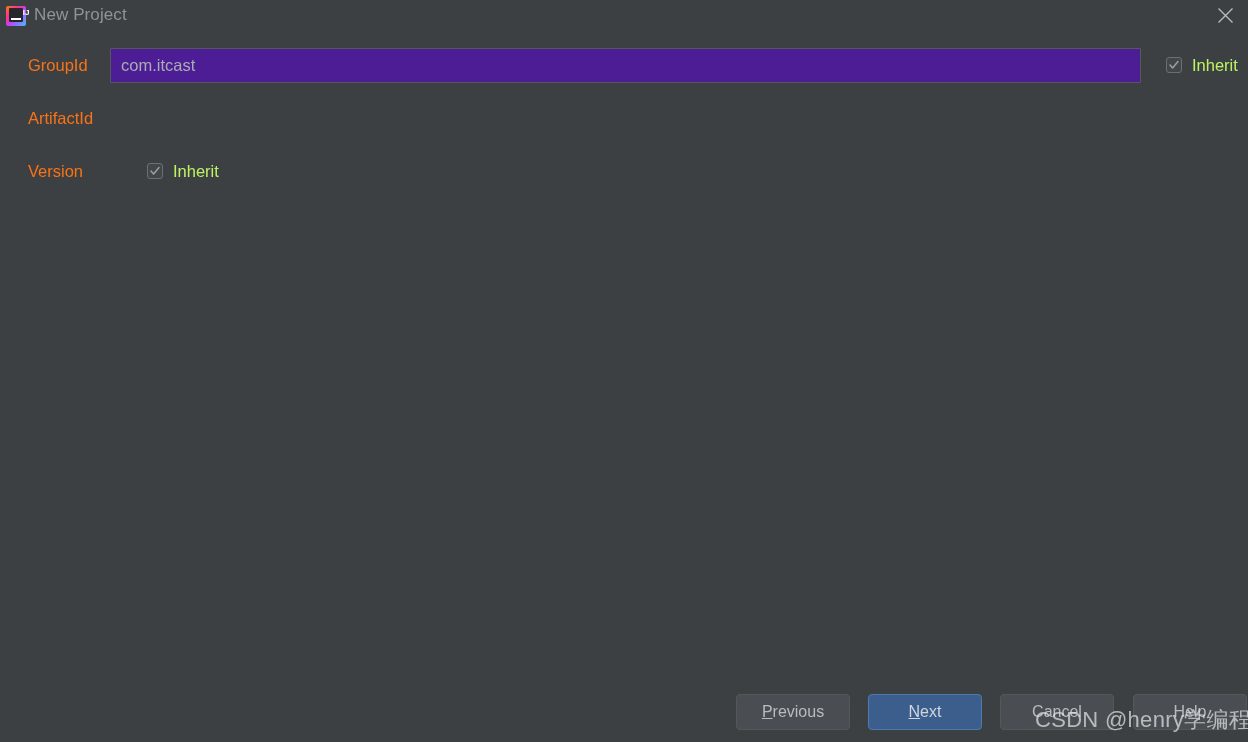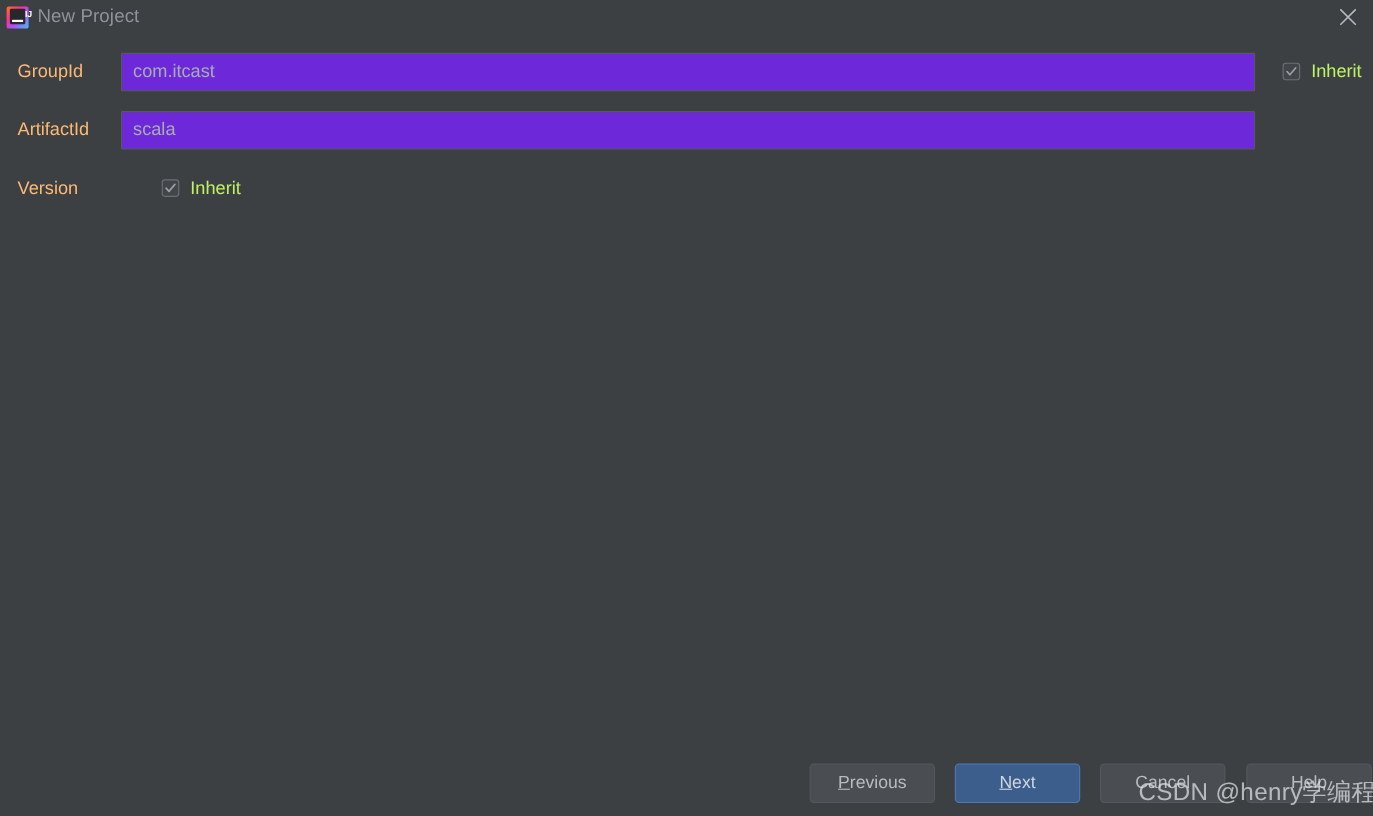--- a/index.html
+++ b/index.html
@@ -107,30 +107,30 @@
     display: flex;
     align-items: center;
   }
 
   .form-row.r0 { top: 17px; }
   .form-row.r1 { top: 70px; }
   .form-row.r2 { top: 123px; gap: 12px; }
 
   .field-label {
     width: 110px;
-    padding-left: 16px;
+    padding-left: 28px;
     font-size: 16.5px;
-    color: #fdba74;
+    color: #f97316;
     flex: 0 0 auto;
   }
 
   .field-input {
     width: 1031px;
     height: 35px;
-    background: #6d28d9;
+    background: #4c1d95;
     border: 1px solid #55595d;
     border-radius: 1px;
     display: flex;
     align-items: center;
     padding-left: 10px;
     font-size: 16.5px;
     color: #a8adb3;
     flex: 0 0 auto;
     cursor: text;
   }
@@ -243,21 +243,20 @@
         <svg width="12" height="12" viewBox="0 0 12 12">
           <path d="M2 6 L4.6 9 L10 2.6" stroke="#9aa0a6" stroke-width="1.5" fill="none" stroke-linecap="round" stroke-linejoin="round"></path>
         </svg>
       </div>
       <div class="checkbox-label">Inherit</div>
     </div>
   </div>
 
   <div class="form-row r1">
     <div class="field-label">ArtifactId</div>
-    <div class="field-input" placeholder="">scala</div>
   </div>
 
   <div class="form-row r2">
     <div class="field-label">Version</div>
     <div class="checkbox-group">
       <div class="checkbox-box">
         <svg width="12" height="12" viewBox="0 0 12 12">
           <path d="M2 6 L4.6 9 L10 2.6" stroke="#9aa0a6" stroke-width="1.5" fill="none" stroke-linecap="round" stroke-linejoin="round"></path>
         </svg>
       </div>

